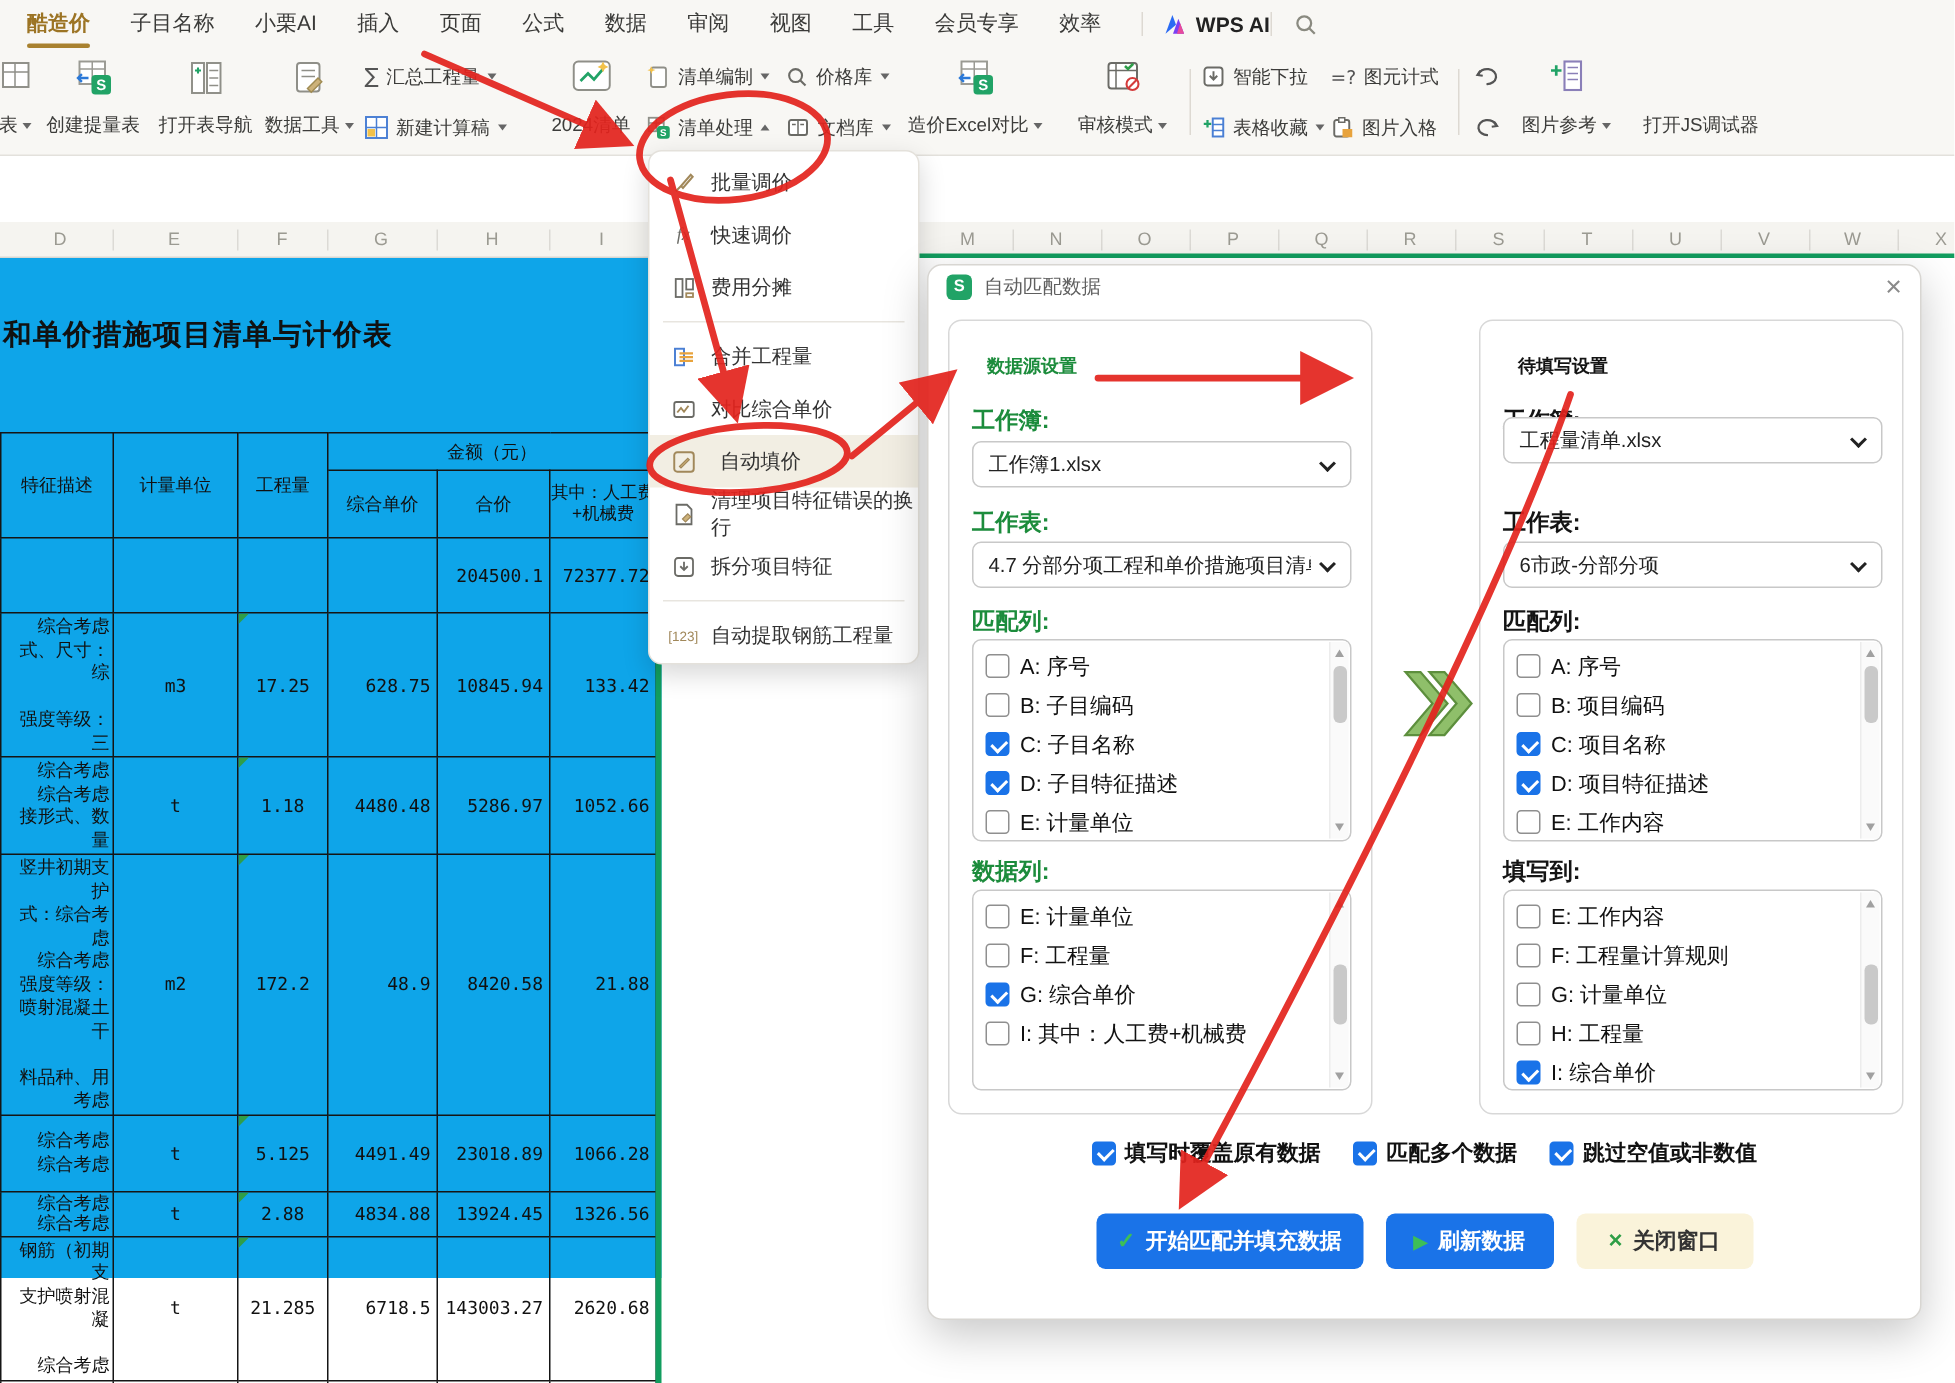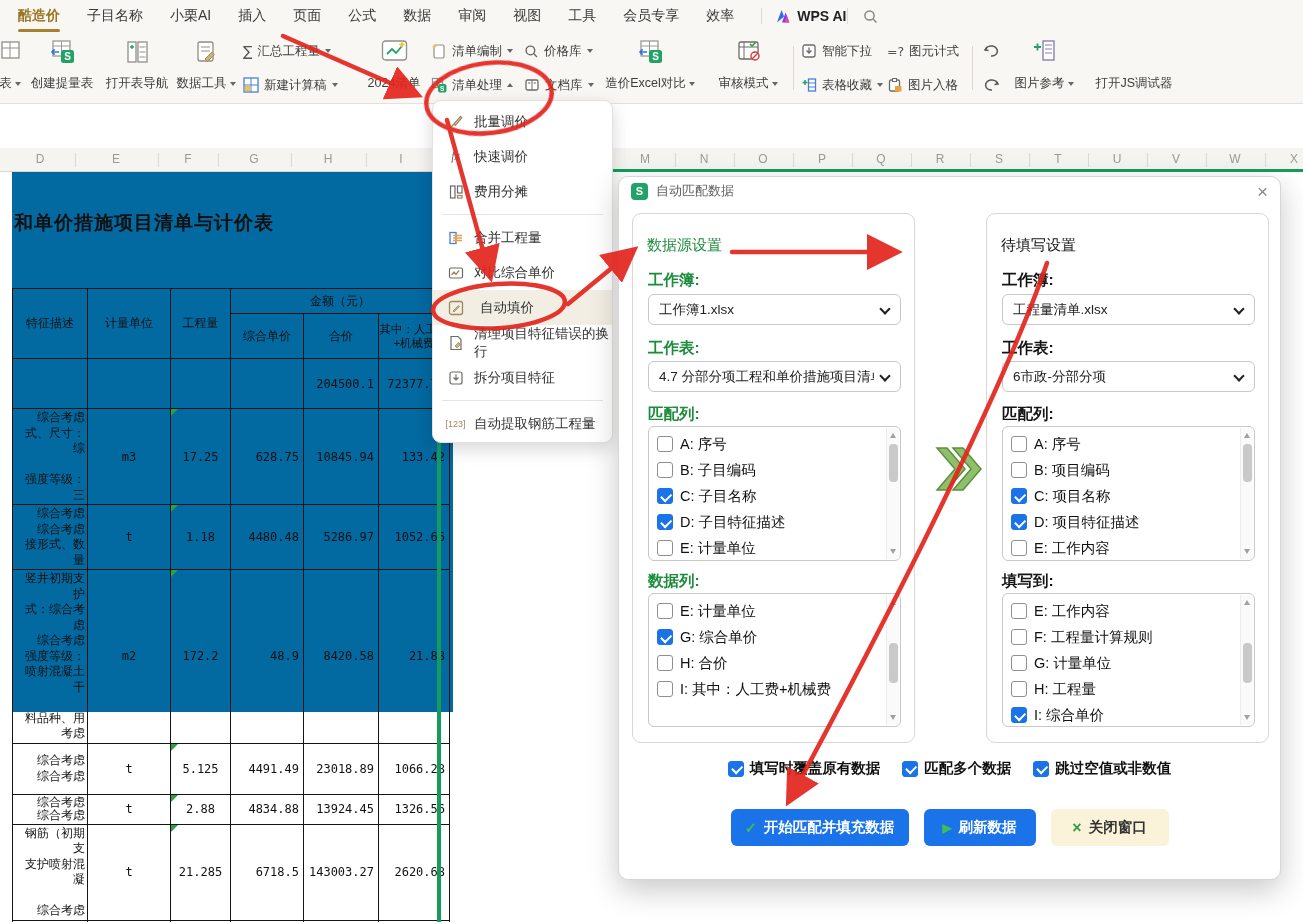--- a/index.html
+++ b/index.html
@@ -28,21 +28,21 @@
   .glyph { font-size:15px; color:#555; font-family:"DejaVu Sans",sans-serif; }
 
   
   #strip { position:absolute; left:0; top:104px; width:1303px; height:44px; background:#ffffff; }
   #colheads { position:absolute; left:0; top:148px; width:1303px; height:24px; background:#f5f4f0; border-bottom:1px solid #d9d7d2; }
   .colL { position:absolute; top:4px; font-size:12px; color:#9b9a92; transform:translateX(-50%); }
   .colsep { position:absolute; top:5px; width:1px; height:14px; background:#dcdad5; }
   #grnline { position:absolute; left:612px; top:169px; width:691px; height:3px; background:#129d5f; z-index:5; }
 
   
-  #sheetL { position:absolute; left:0; top:172px; width:441px; height:540px; background:#0369a1;margin-left:12px; }
+  #sheetL { position:absolute; left:0; top:172px; width:441px; height:680px; background:#0ea5e9; }
   #sheetTitle { position:absolute; left:2px; top:38px; font-size:19px; font-weight:bold; letter-spacing:1px; color:#111; white-space:nowrap; }
   #grnbar { position:absolute; left:437px; top:172px; width:4px; height:750px; background:#129d5f; z-index:6; }
   table.ws { position:absolute; left:0; top:116px; width:437px; border-collapse:collapse; table-layout:fixed; }
   table.ws td { border:1.5px solid #151515; overflow:hidden; font-size:12px; color:#111; vertical-align:middle; }
   td.desc { white-space:pre-line; line-height:15.5px; padding:1px 2px; text-align:right; }
   td.ctr { text-align:center; font-family:"DejaVu Sans Mono",monospace; }
   td.num { text-align:right; padding-right:4px; font-family:"DejaVu Sans Mono",monospace; }
   td.hd { text-align:center; font-size:12.5px; }
   td.qty { position:relative; }
   td.qty.on::before { content:""; position:absolute; top:0; left:0; border-top:7px solid #2f9e49; border-right:7px solid transparent; }
@@ -55,21 +55,21 @@
   .dd-icon { width:17px; height:17px; display:inline-flex; align-items:center; justify-content:center; flex:none; }
 
   
   #dlg { position:absolute; left:618px; top:176px; width:663px; height:704px; background:#fff; border:1px solid #d8d6d2; border-radius:10px; box-shadow:0 10px 30px rgba(0,0,0,.22); z-index:30; }
   #dlg-titlebar { position:absolute; left:0; top:0; right:0; height:28px; display:flex; align-items:center; padding:0 12px; }
   #dlg-badge { width:17px; height:17px; background:#21a366; color:#fff; border-radius:4px; font-size:11px; font-weight:bold; display:flex; align-items:center; justify-content:center; }
   #dlg-title { font-size:13px; color:#5f5f5f; margin-left:8px; }
   #dlg-close { margin-left:auto; font-size:19px; color:#8a8a8a; line-height:1; cursor:default; }
   .card { position:absolute; top:36px; width:283px; height:530px; border:1px solid #d8d8d8; border-radius:9px; background:#fff; }
   #cardL { left:13px; } #cardR { left:367px; }
-  .card-h { position:absolute; left:14px; top:22px; font-size:15px; font-weight:normal; }
+  .card-h { position:absolute; left:25px; top:22px; font-size:12px; font-weight:bold; }
   #cardL .card-h { color:#1c8c3c; }
   #cardR .card-h { color:#141414; }
   .flabel { position:absolute; left:15px; font-size:15.5px; font-weight:bold; }
   #cardL .flabel { color:#1c8c3c; }
   #cardR .flabel { color:#141414; }
   .sel { position:absolute; left:15px; width:253px; height:31px; border:1px solid #c8c8c8; border-radius:6px; background:#fff; display:flex; align-items:center; padding:0 26px 0 10px; }
   .sel .val { font-size:13.5px; color:#222; white-space:nowrap; overflow:hidden; }
   .sel-chev { position:absolute; right:11px; top:10px; width:8px; height:8px; border-right:2px solid #222; border-bottom:2px solid #222; transform:rotate(45deg); }
   .listbox { position:absolute; left:15px; width:253px; border:1px solid #c8c8c8; border-radius:6px; background:#fff; overflow:hidden; padding:4px 0 0 8px; }
   .li-row { height:26px; display:flex; align-items:center; gap:7px; font-size:14.5px; color:#111; }
@@ -649,26 +649,26 @@
           <span class="sb-arrow sb-dn"></span>
         </div>
     </div>
     <div class="flabel" style="top:357px">数据列:</div>
     <div class="listbox" style="top:379px;height:134px">
       <div class="li-row">
           <span class="cb"></span>
           <span>E: 计量单位</span>
         </div>
       <div class="li-row">
+          <span class="cb"></span>
+          <span>F: 工程量</span>
+        </div>
+      <div class="li-row">
           <span class="cb on"></span>
           <span>G: 综合单价</span>
-        </div>
-      <div class="li-row">
-          <span class="cb"></span>
-          <span>H: 合价</span>
         </div>
       <div class="li-row">
           <span class="cb"></span>
           <span>I: 其中：人工费+机械费</span>
         </div>
       <div class="sbar">
           <span class="sb-arrow sb-up"></span>
           <span class="sb-thumb" style="top:48px;height:40px"></span>
           <span class="sb-arrow sb-dn"></span>
         </div>
@@ -676,21 +676,21 @@
   </div>
 
   <svg class="abs" style="left:314px;top:268px" width="52" height="48" viewBox="0 0 52 48">
     <path d="M4 3 L22 24 L4 45 L14 45 L32 24 L14 3 Z" fill="#8fbf6a" stroke="#5d8f3d" stroke-width="1.5"></path>
     <path d="M20 3 L38 24 L20 45 L30 45 L48 24 L30 3 Z" fill="#8fbf6a" stroke="#5d8f3d" stroke-width="1.5"></path>
   </svg>
 
   <div class="card" id="cardR">
     <div class="card-h">待填写设置</div>
     <div class="flabel" style="top:56px">工作簿:</div>
-    <div class="sel" style="top:80px">
+    <div class="sel" style="top:64px">
       <span class="val">工程量清单.xlsx</span>
       <span class="sel-chev"></span>
     </div>
     <div class="flabel" style="top:124px">工作表:</div>
     <div class="sel" style="top:147px">
       <span class="val">6市政-分部分项</span>
       <span class="sel-chev"></span>
     </div>
     <div class="flabel" style="top:190px">匹配列:</div>
     <div class="listbox" style="top:212px;height:135px">

